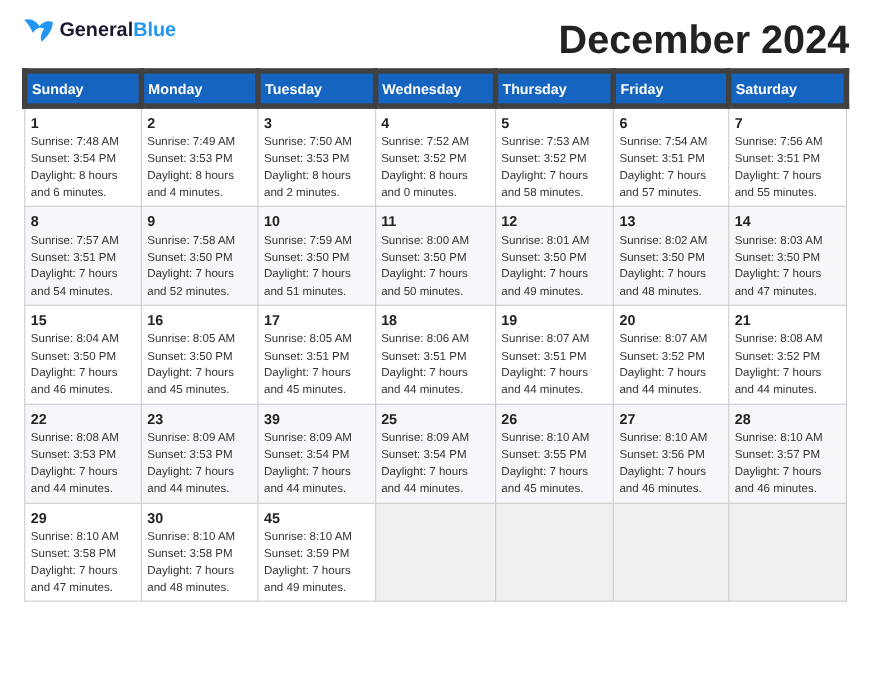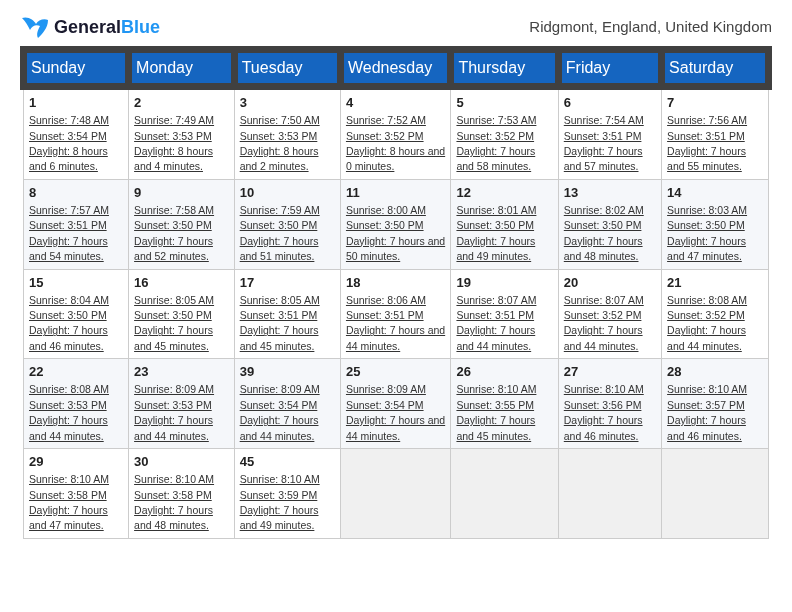--- a/index.html
+++ b/index.html
@@ -38,23 +38,23 @@
       width: 100%;
       border-collapse: collapse;
       font-size: 11px;
       margin-top: 6px;
     }
     .calendar thead tr th {
       background: #1565C0;
       color: #fff;
       padding: 6px 4px;
       text-align: left;
-      font-size: 16px;
-      font-weight: normal;
-      border: 7px solid #404040;
+      font-size: 13px;
+      font-weight: bold;
+      border: 5px solid #404040;
     }
     .calendar tbody tr td {
       border: 1px solid #ccc;
       padding: 4px 5px;
       vertical-align: top;
       width: 113px;
       height: 82px;
       background: #fff;
       color: #333;
       line-height: 1.4;
@@ -65,21 +65,20 @@
     .day-num {
       font-size: 13px;
       font-weight: bold;
       color: #222;
       display: block;
       margin-bottom: 1px;
     }
     .day-info {
       font-size: 10.5px;
       color: #333;
-      text-decoration: underline;
     }
     .empty-cell {
       background: #f0f0f0 !important;
     }
     .logo-wrapper {
       display: flex;
       align-items: center;
       gap: 4px;
     }
     .logo-bird {
@@ -96,21 +95,21 @@
       <svg class="logo-bird" viewBox="0 0 30 24" xmlns="http://www.w3.org/2000/svg">
         <path d="M28,4 C24,2 18,4 16,8 C14,4 8,0 2,2 C6,6 8,10 10,14 C12,10 16,8 20,10 C18,14 16,18 18,22 C22,18 28,12 28,4 Z" fill="#2196F3"></path>
       </svg>
       <div>
         <div style="font-size:18px;font-weight:bold;line-height:1.1;">
           <span style="color:#1a1a2e;">General</span><span style="color:#2196F3;">Blue</span>
         </div>
       </div>
     </div>
     <div class="title-block">
-      <div class="location">Ridgmont, England, United Kingdom</div>
+      <div class="month-title">December 2024</div>
     </div>
   </div>
 
   <table class="calendar">
     <thead>
       <tr>
       <th>Sunday</th>
           <th>Monday</th>
           <th>Tuesday</th>
           <th>Wednesday</th>

